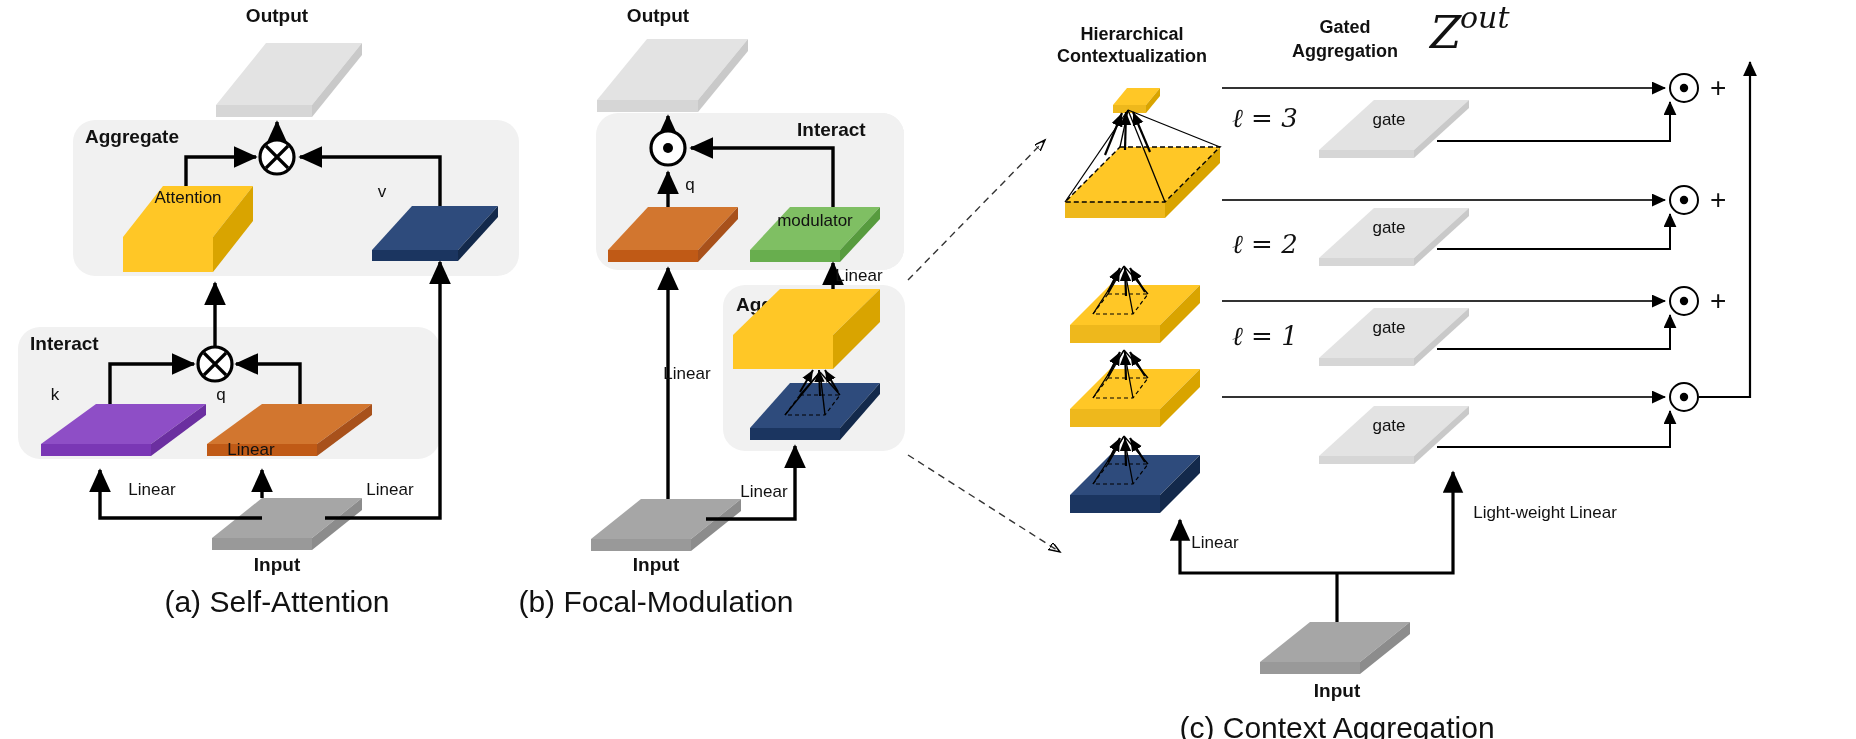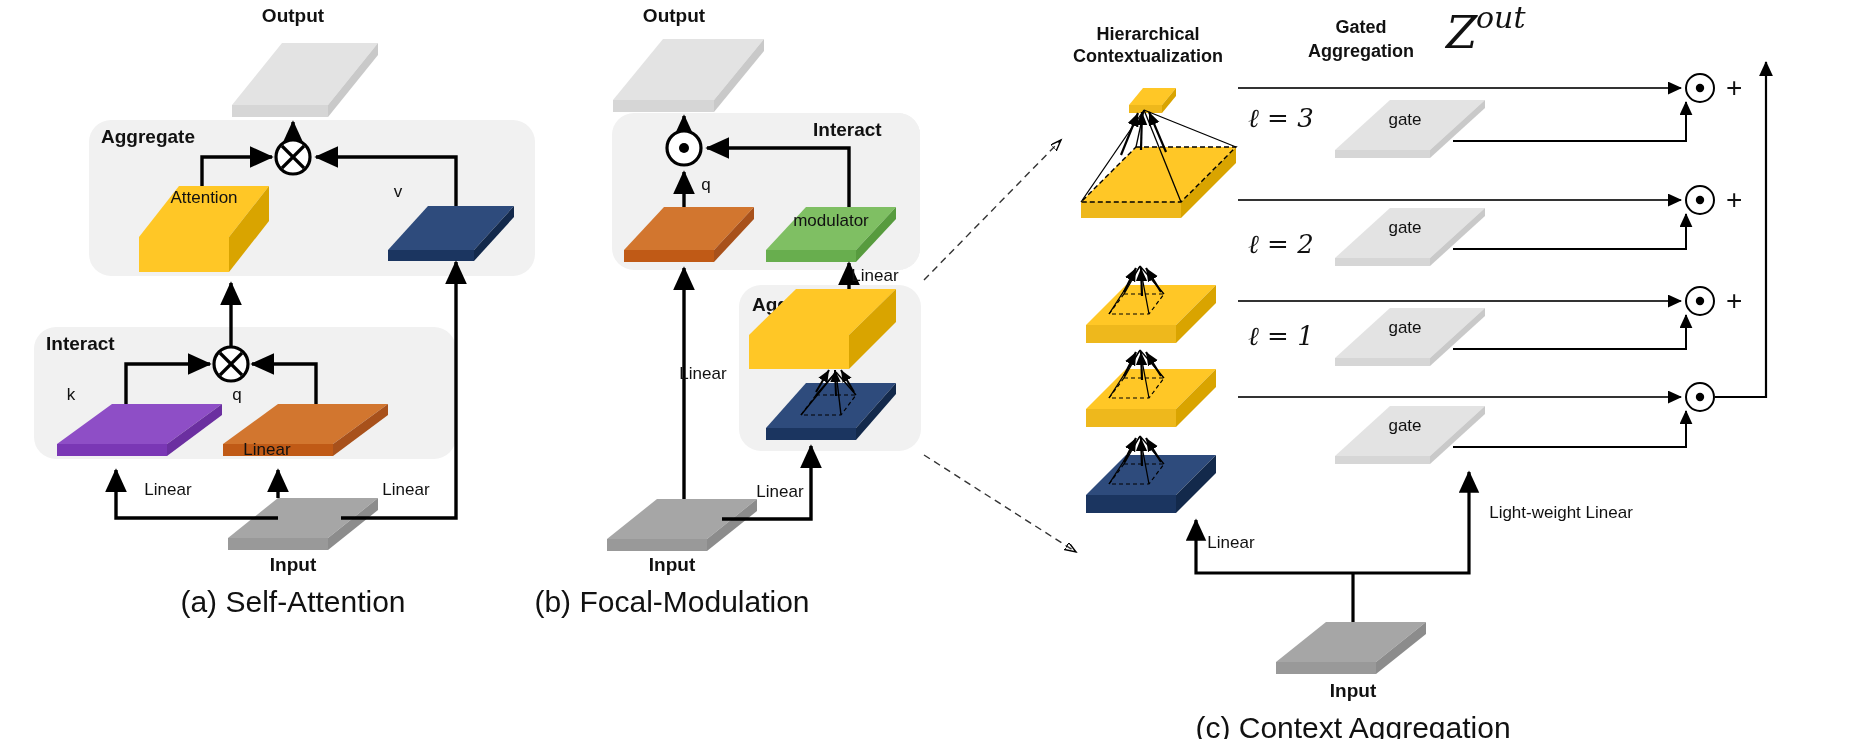--- a/index.html
+++ b/index.html
@@ -1,18 +1,18 @@
 <!DOCTYPE html>
 <html><head>
 <meta charset="utf-8">
 <style>
   html,body{margin:0;padding:0;background:#fff;}
   body{width:1856px;height:739px;position:relative;overflow:hidden;
        font-family:"Liberation Sans",sans-serif;color:#000;}
-  .fig{position:absolute;left:0;top:0;width:1664px;height:739px;padding-left:16px;}
+  .fig{position:absolute;left:0;top:0;width:1664px;height:739px;}
   svg{display:block;}
   text{font-family:"Liberation Sans",sans-serif;fill:#111;}
   .bold{font-weight:bold;}
   .cap{font-size:30px;}
   .hdr{font-size:19px;font-weight:bold;}
   .lbl{font-size:17px;}
   .panelbg{fill:#f1f1f1;}
   .ser{font-family:"DejaVu Serif",serif;font-style:italic;}
 </style>
 </head>

